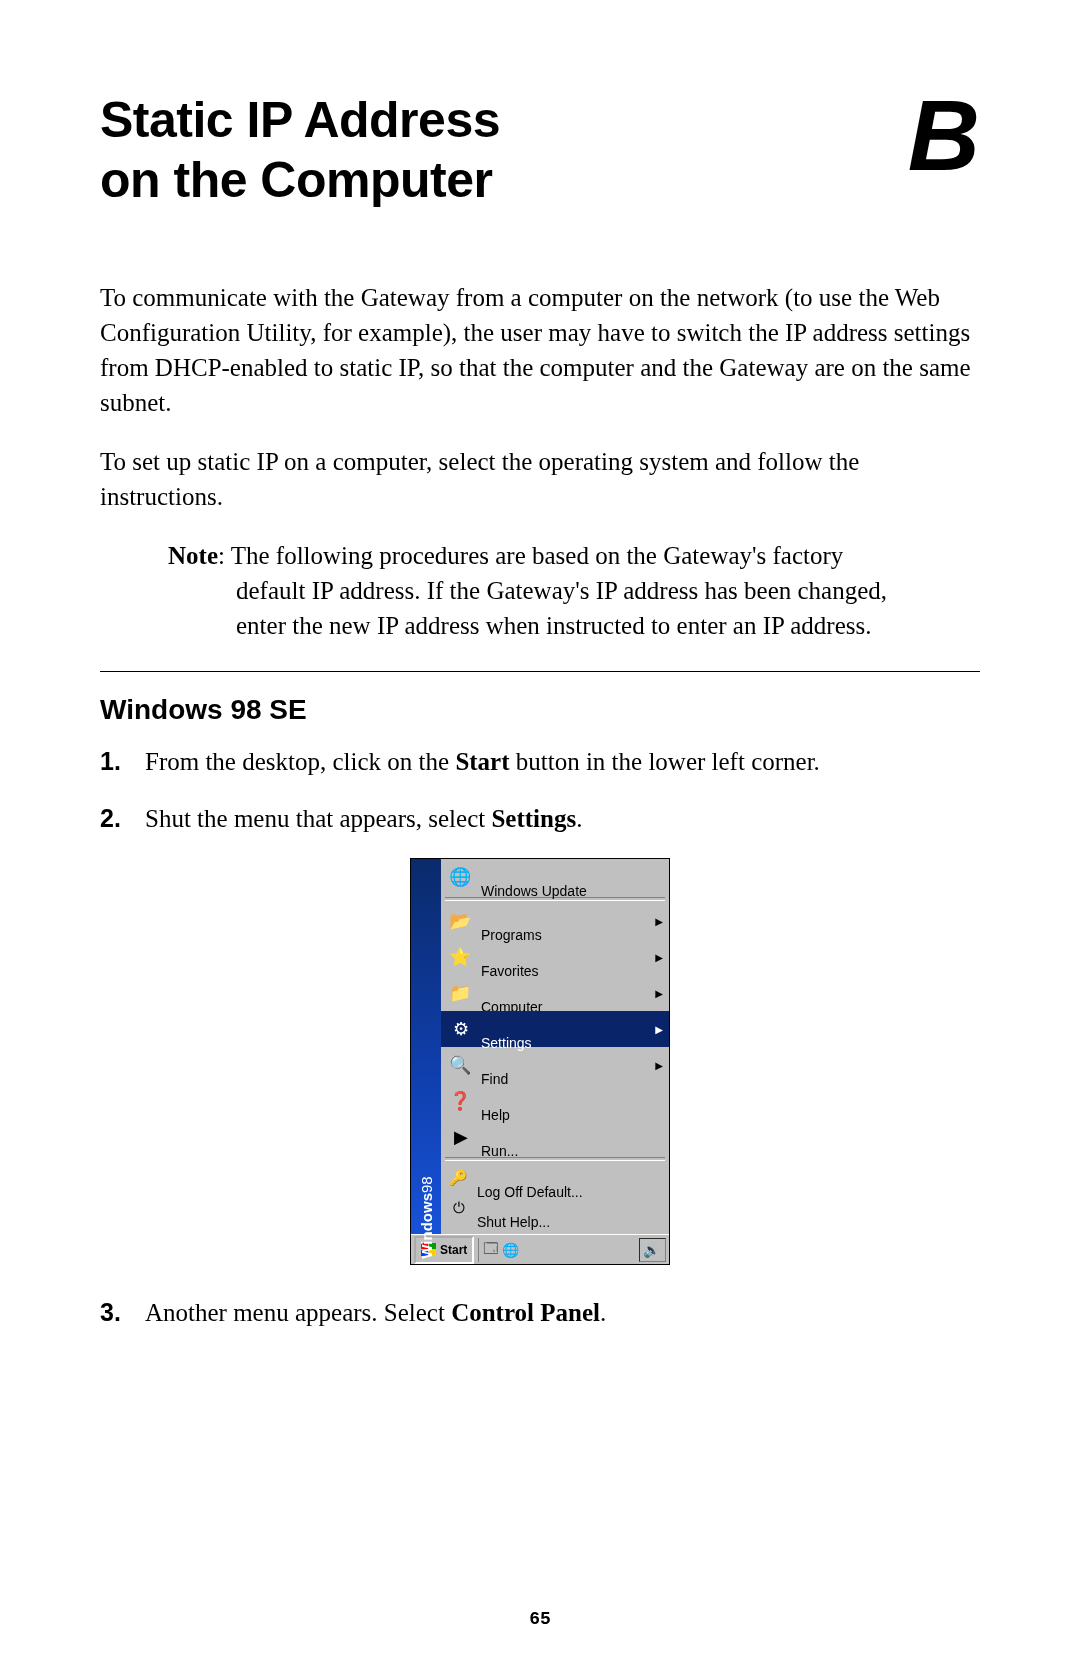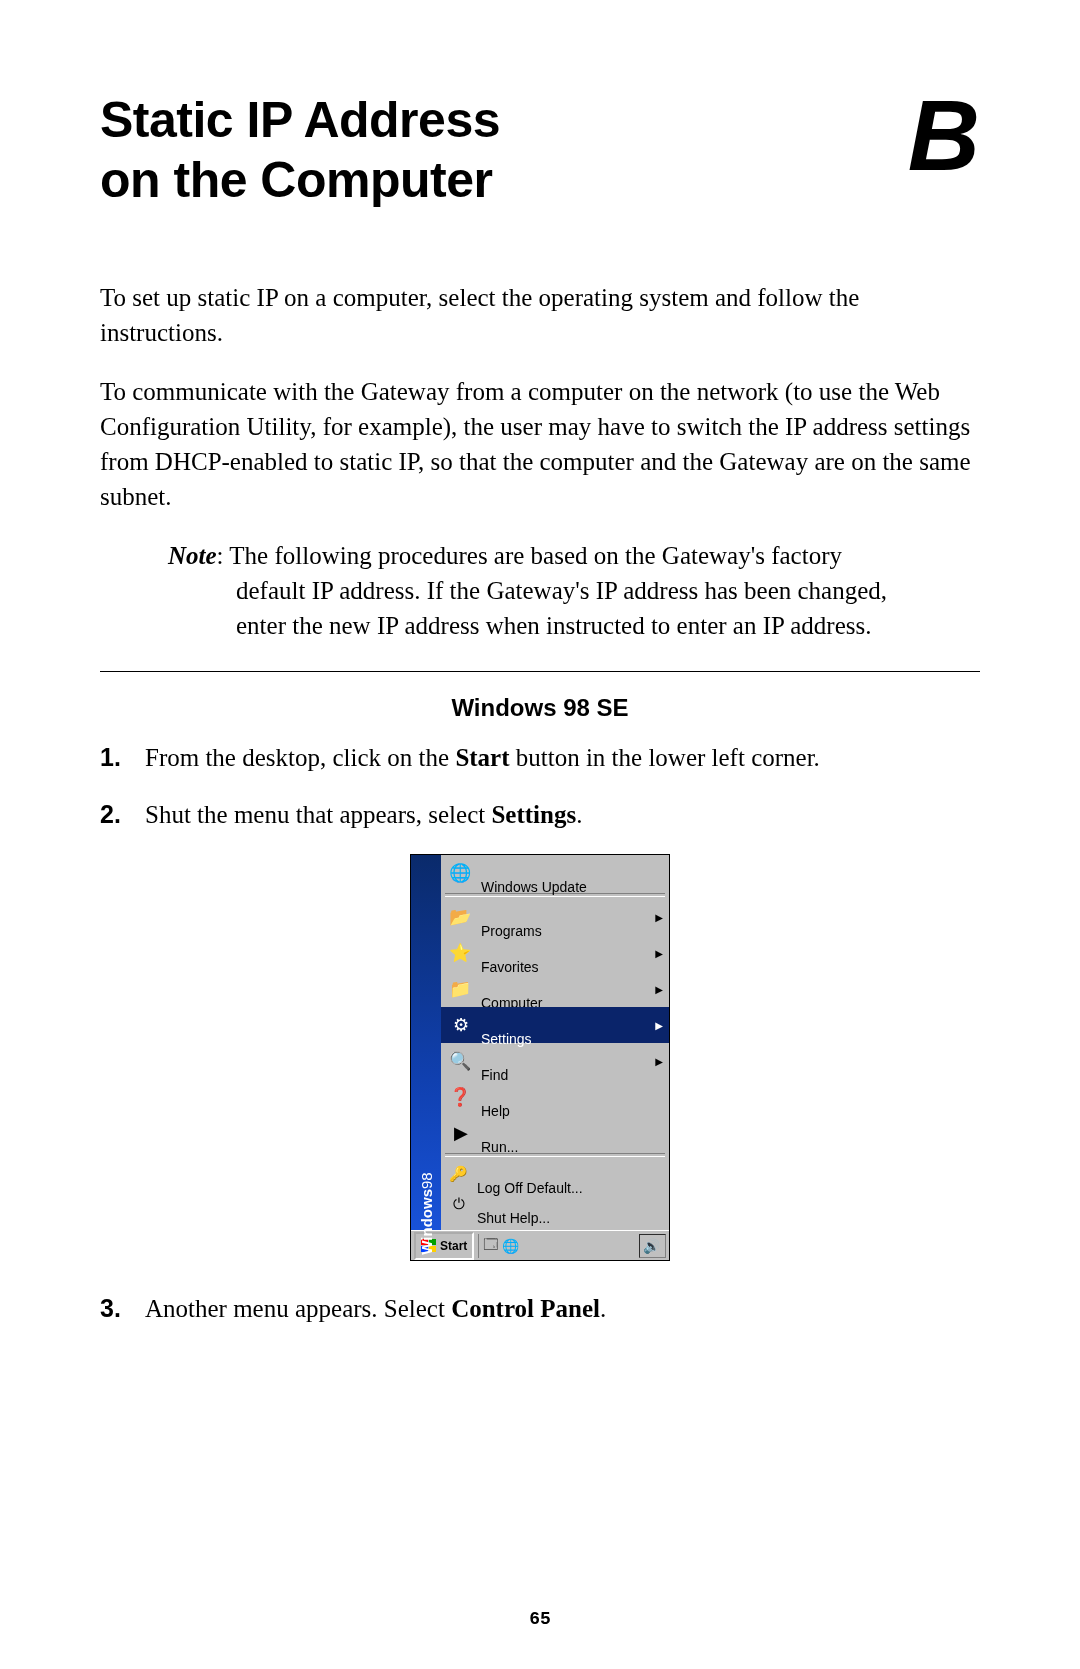--- a/index.html
+++ b/index.html
@@ -42,37 +42,35 @@
     line-height: 1.4;
     margin: 0 0 24px 0;
   }
   .note-block {
     margin: 0 0 28px 68px;
     font-size: 25px;
     line-height: 1.4;
   }
   .note-label {
     font-weight: bold;
-    font-style: italic;
     margin-top: 38px;
   }
   .note-indent {
     padding-left: 68px;
   }
   hr.rule {
     border: none;
     border-top: 1px solid #000;
     margin: 0 0 22px 0;
   }
   .section-heading {
     font-family: "Gill Sans", "Segoe UI", "Helvetica Neue", Arial, sans-serif;
     font-weight: 800;
-    font-size: 24px;
+    font-size: 28px;
     margin: 0 0 18px 0;
-    text-align: center;
   }
   ol.steps {
     list-style: none;
     padding: 0;
     margin: 0 0 20px 0;
     font-size: 25px;
     line-height: 1.4;
   }
   ol.steps > li {
     display: flex;
@@ -236,23 +234,23 @@
 <div class="page">
 
   <div class="title-row">
     <div class="title">
       <span>Static IP Address</span><br>
       <span>on the Computer</span>
     </div>
     <div class="appendix-letter">B</div>
   </div>
 
+  <p class="body">To communicate with the Gateway from a computer on the network (to use the Web Configuration Utility, for example), the user may have to switch the IP address settings from DHCP-enabled to static IP, so that the computer and the Gateway are on the same subnet.</p>
+
   <p class="body">To set up static IP on a computer, select the operating system and follow the instructions.</p>
-
-  <p class="body">To communicate with the Gateway from a computer on the network (to use the Web Configuration Utility, for example), the user may have to switch the IP address settings from DHCP-enabled to static IP, so that the computer and the Gateway are on the same subnet.</p>
 
   <div class="note-block">
     <span class="note-label">Note</span><span>: The following procedures are based on the Gateway's factory</span><br>
     <div class="note-indent">
       <span>default IP address. If the Gateway's IP address has been changed,</span><br>
       <span>enter the new IP address when instructed to enter an IP address.</span>
     </div>
   </div>
 
   <hr class="rule">

